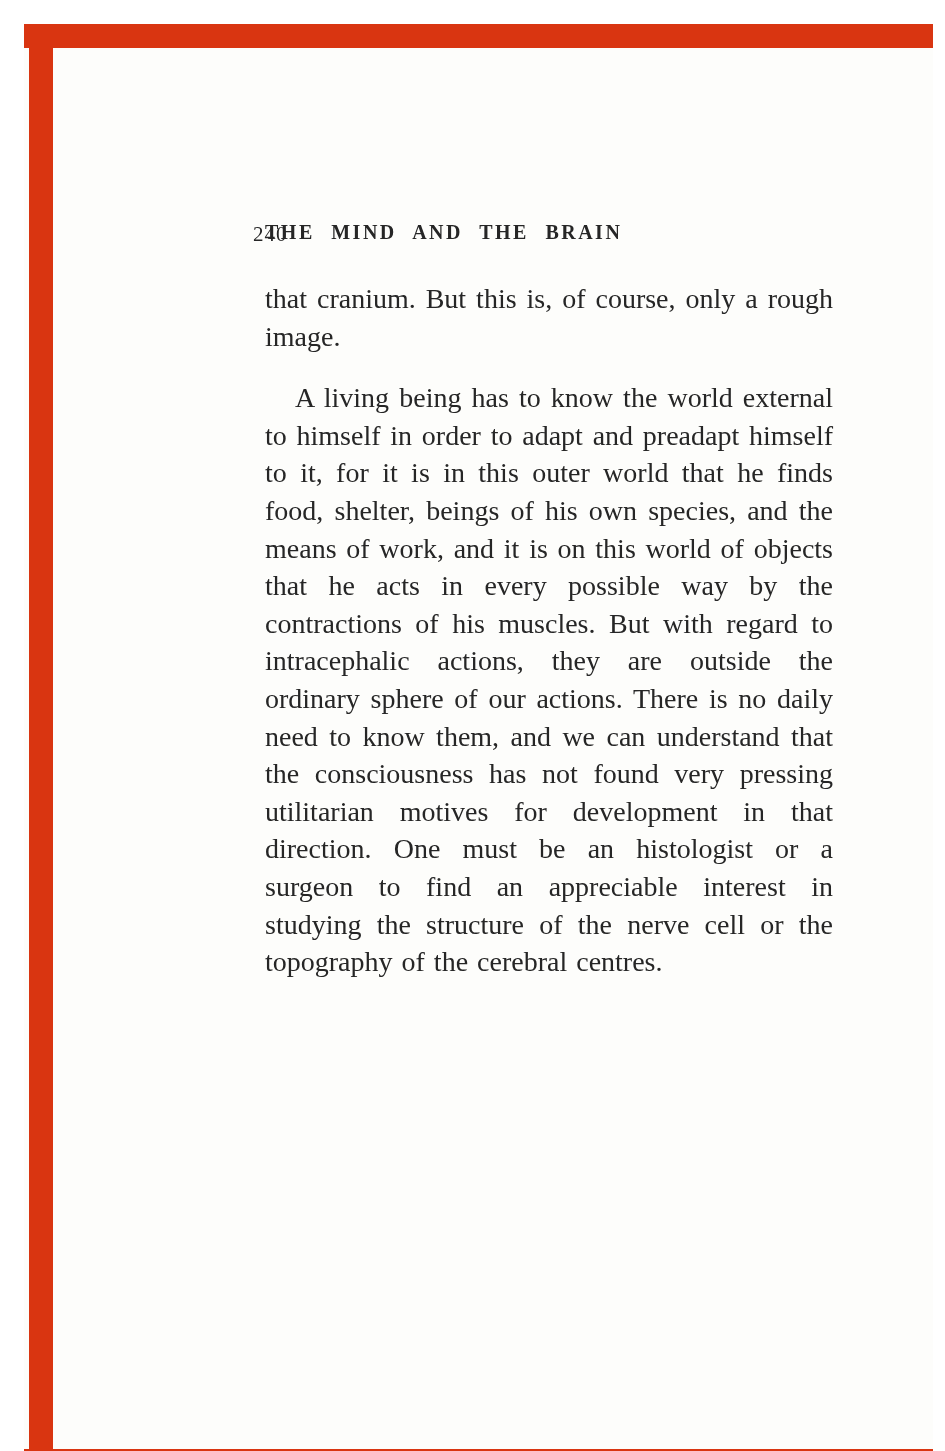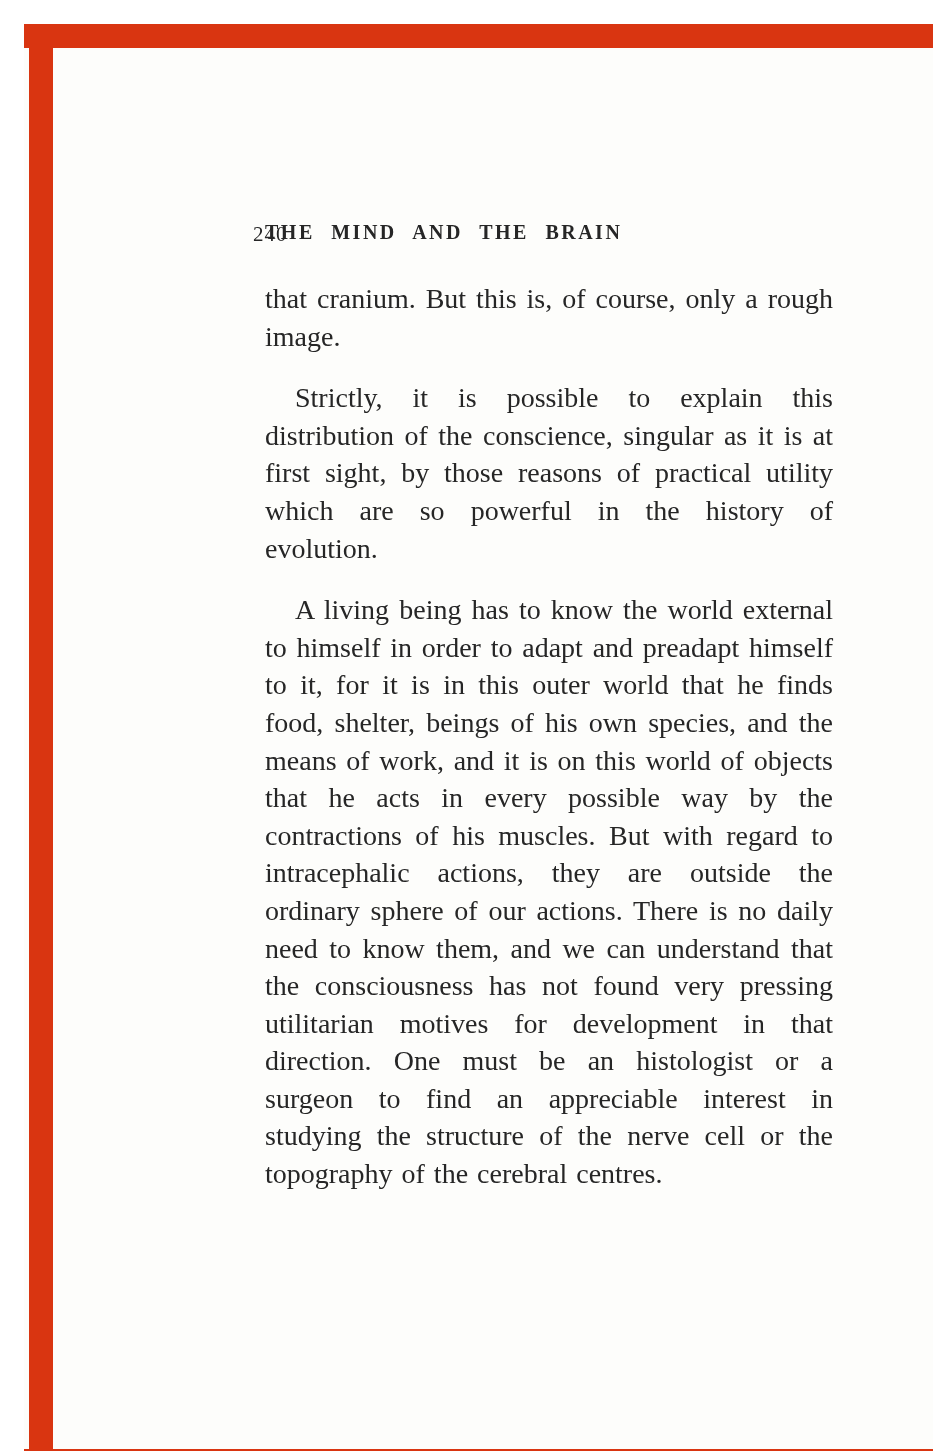--- a/index.html
+++ b/index.html
@@ -71,17 +71,16 @@
   <div class="edge edge-bottom"></div>
 
   <div class="content">
     <header class="running-head">
       <span class="page-number">240</span>
       <span class="running-title">THE MIND AND THE BRAIN</span>
     </header>
 
     <main class="text-block">
       <p>that cranium. But this is, of course, only a rough image.</p>
-      <p class="indent">Strictly, it is possible to explain this distribution of the conscience, singular as it is at first sight, by those reasons of practical utility which are so powerful in the history of evolution.</p>
       <p class="indent">A living being has to know the world external to himself in order to adapt and preadapt himself to it, for it is in this outer world that he finds food, shelter, beings of his own species, and the means of work, and it is on this world of objects that he acts in every possible way by the contractions of his muscles. But with regard to intracephalic actions, they are outside the ordinary sphere of our actions. There is no daily need to know them, and we can understand that the consciousness has not found very pressing utilitarian motives for development in that direction. One must be an histologist or a surgeon to find an appreciable interest in studying the structure of the nerve cell or the topography of the cerebral centres.</p>
     </main>
   </div>
 </div>
 
 </body></html>

